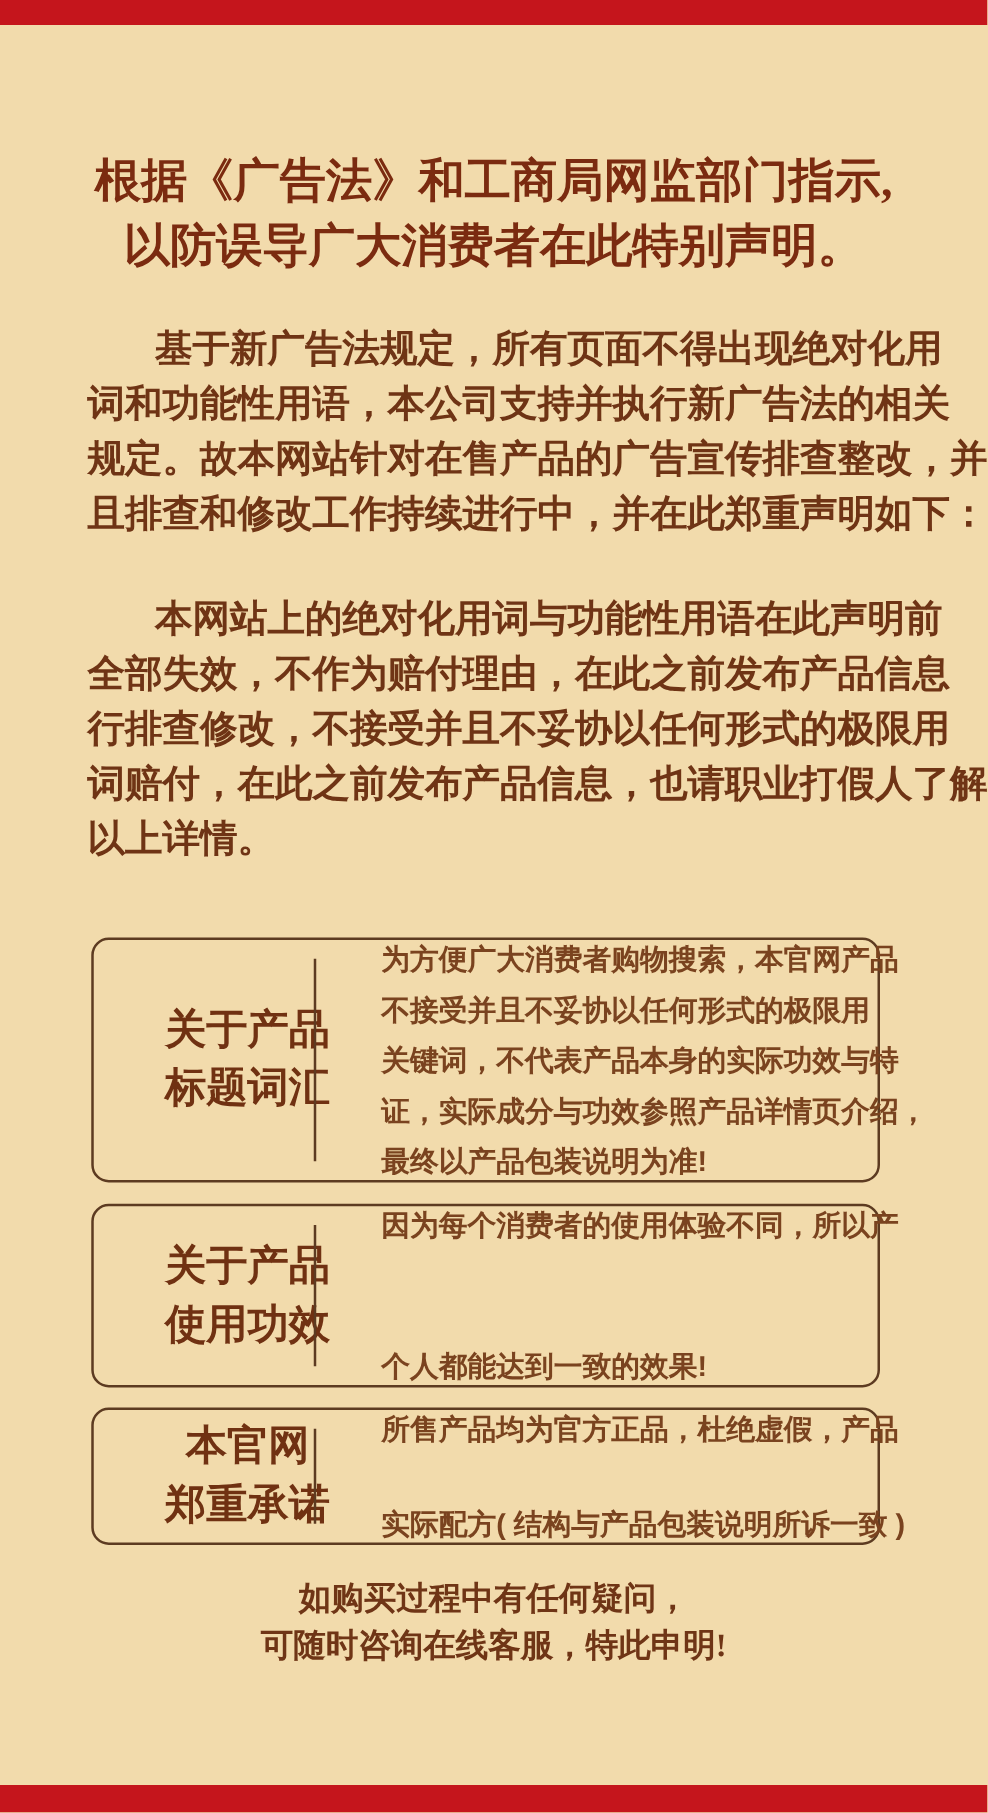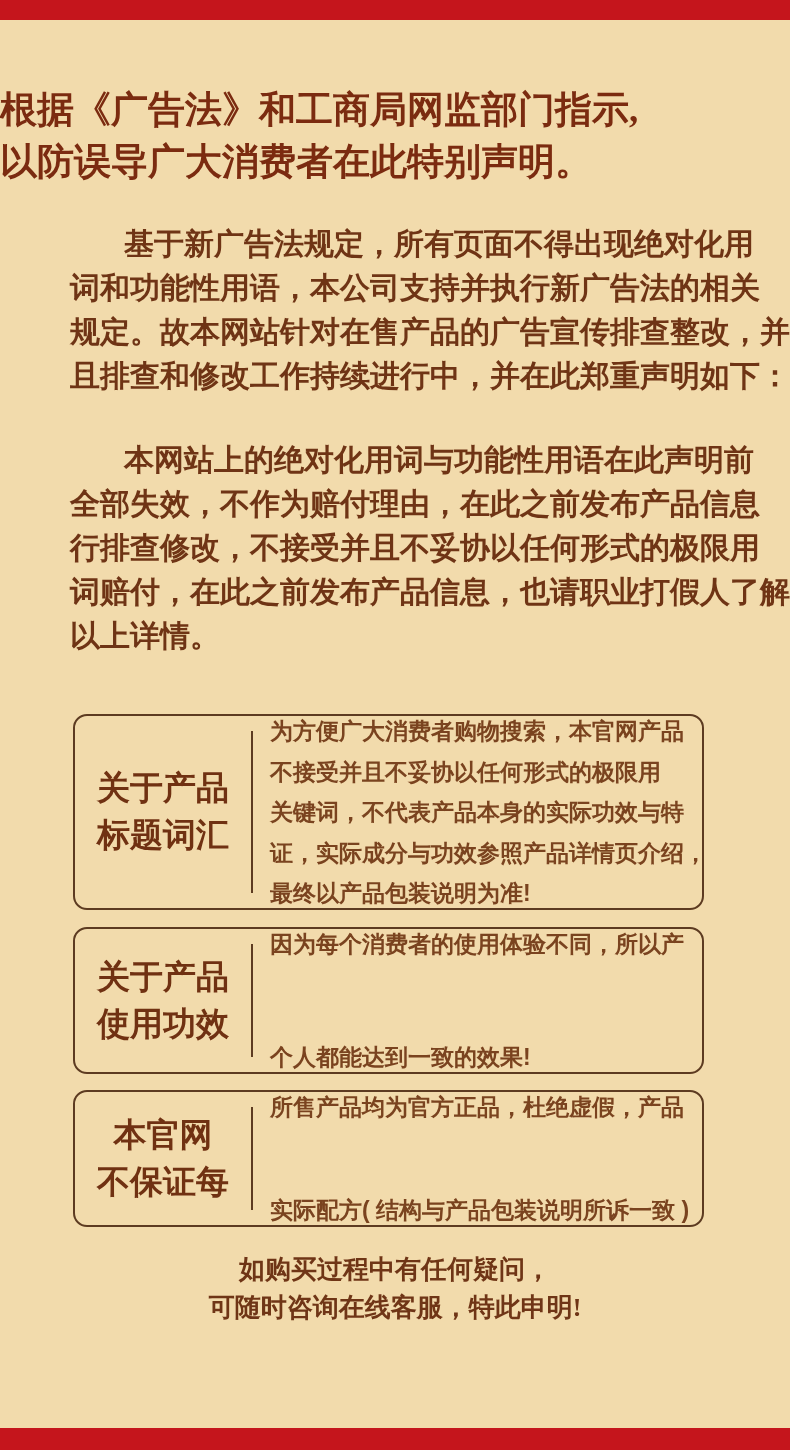--- a/index.html
+++ b/index.html
@@ -10,22 +10,22 @@
     overflow: hidden;
     font-family: "Liberation Serif", "DejaVu Serif", serif;
   }
   .accent-bar {
     width: 790px; background: #c5151c;
   }
   .accent-bar.top { height: 20px; }
   .accent-bar.bottom { height: 22px; position: absolute; bottom: 0; left: 0; }
 
   .title {
-    margin-top: 64px;
-    text-align: left;
+    margin-top: 100px;
+    text-align: center;
     font-weight: bold;
     font-size: 37px;
     line-height: 52px;
     color: #7b2b10;
     letter-spacing: 0;
   }
 
   .para {
     width: 650px;
     margin: 0 auto;
@@ -50,34 +50,35 @@
     margin-left: 73px;
     width: 631px;
     border: 2px solid #5d3b21;
     border-radius: 14px;
     display: flex;
     position: relative;
     background: transparent;
   }
   .card.c1 { height: 196px; }
   .card.c2 { height: 147px; margin-top: 17px; }
-  .card.c3 { height: 137px; margin-top: 16px; }
+  .card.c3 { height: 110px; margin-top: 16px; }
 
   .card-label {
     width: 176px;
     flex: 0 0 176px;
     display: flex;
     flex-direction: column;
     justify-content: center;
     align-items: center;
     text-align: center;
     font-weight: bold;
     font-size: 33px;
     line-height: 47px;
     color: #703112;
+    padding-left: 35px;
   }
   .card-divider {
     position: absolute;
     left: 176px; top: 15px; bottom: 15px;
     width: 2px;
     background: #5d3b21;
   }
   .card-body {
     flex: 1;
     padding: 0 12px 0 19px;
@@ -151,21 +152,21 @@
     <div class="card-divider"></div>
     <div class="card-body">
       <div class="bline">因为每个消费者的使用体验不同，所以产</div>
       <div class="bline">个人都能达到一致的效果!</div>
     </div>
   </div>
 
   <div class="card c3">
     <div class="card-label">
       <div>本官网</div>
-      <div>不保证每</div>
+      <div>郑重承诺</div>
     </div>
     <div class="card-divider"></div>
     <div class="card-body">
       <div class="bline">所售产品均为官方正品，杜绝虚假，产品</div>
       <div class="bline">实际配方( 结构与产品包装说明所诉一致 )</div>
     </div>
   </div>
 
 </div>
 

